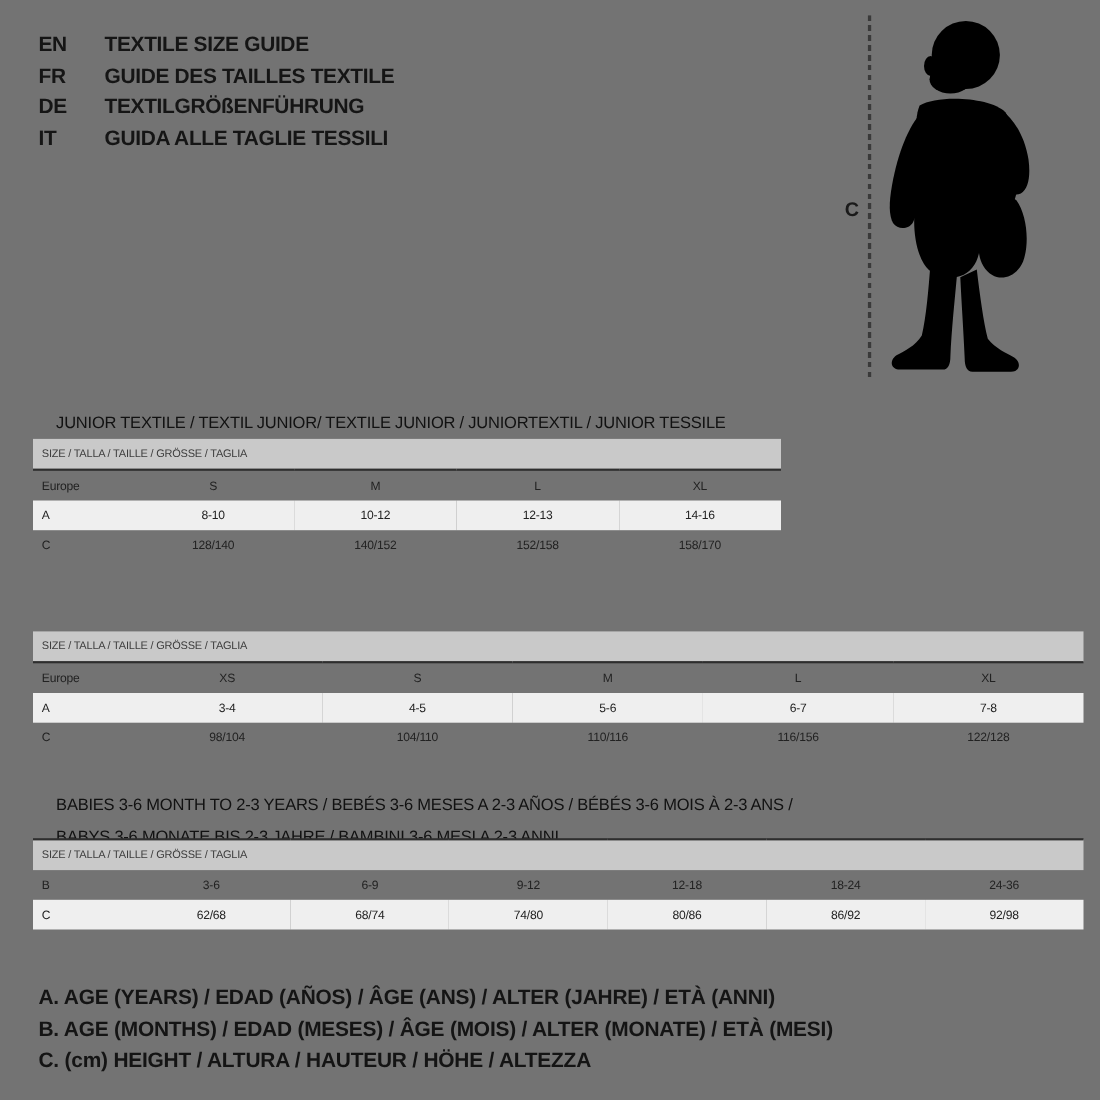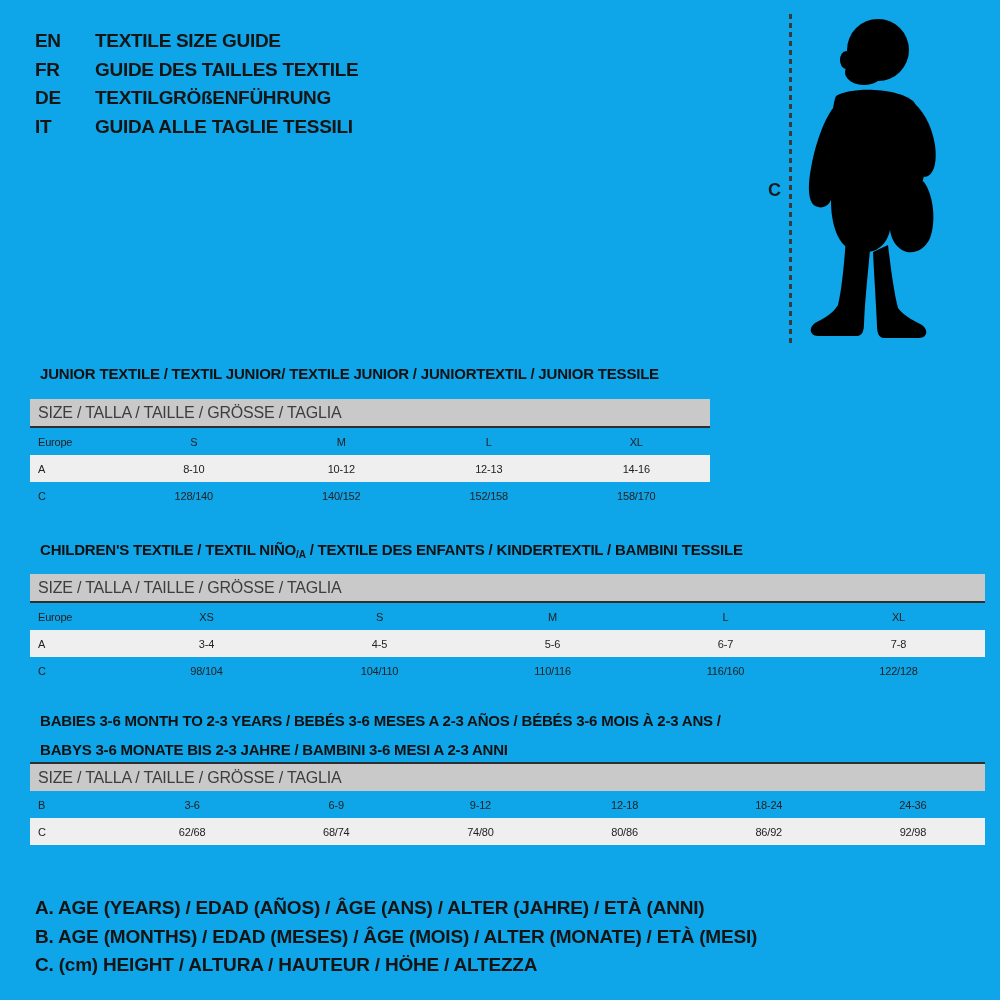--- a/index.html
+++ b/index.html
@@ -1,50 +1,50 @@
 <!DOCTYPE html>
 <html><head>
 <meta charset="utf-8">
 <style>
   html,body{margin:0;padding:0;background:#fff;}
   .canvas{
-    position:relative;width:1000px;height:1000px;background:#0ea5e9;overflow:hidden;
+    position:relative;width:1000px;height:1000px;background:#737373;overflow:hidden;
     font-family:"Liberation Sans","DejaVu Sans",sans-serif;color:#1f1f1f;
   }
   
   .lang-block{position:absolute;left:35px;top:27px;}
   .lang-row{display:flex;line-height:28.7px;font-size:19px;font-weight:bold;letter-spacing:-0.3px;color:#151515;}
   .lang-code{width:60px;flex:0 0 60px;}
   
   .figure-area{position:absolute;left:760px;top:8px;width:215px;height:345px;}
   .c-label{position:absolute;left:8px;top:172px;font-size:18px;font-weight:bold;color:#1a1a1a;}
   .dash-line{
     position:absolute;left:29px;top:6px;width:3px;height:330px;
     background:repeating-linear-gradient(to bottom,#3a3a3a 0 5px,transparent 5px 9px);
   }
   .baby-svg{position:absolute;left:42px;top:2px;width:155px;height:340px;}
   
   .sec-heading{
-    position:absolute;margin:5px;font-size:15px;font-weight:bold;color:#111;
+    position:absolute;margin:16px;font-size:15px;font-weight:normal;color:#111;
     letter-spacing:-0.2px;line-height:18px;white-space:nowrap;
   }
   .sec-heading .subpart{font-size:10px;vertical-align:-3px;}
   .sec-heading.two-line{white-space:normal;line-height:29px;}
   
   .size-table{
     position:absolute;border-collapse:collapse;table-layout:fixed;
   }
   .size-table td{
     height:27px;padding:0;font-size:11px;letter-spacing:-0.2px;
     color:#222;text-align:center;vertical-align:middle;
   }
   .size-table td.rowlabel{text-align:left;padding-left:8px;}
   .size-table tr.band td{
     background:#c9c9c9;text-align:left;padding-left:8px;
-    font-size:16px;color:#3d3d3d;border-bottom:2px solid #2e2e2e;
+    font-size:10px;color:#3d3d3d;border-bottom:2px solid #2e2e2e;
   }
   .size-table.babies tr.band td{border-bottom:none;border-top:2px solid #2e2e2e;}
   .size-table tr.shaded td{background:#efefef;}
   
   .notes-block{position:absolute;left:35px;top:894px;}
   .note-line{font-size:19px;font-weight:bold;letter-spacing:-0.2px;line-height:28.6px;color:#141414;white-space:nowrap;}
 </style>
 </head>
 <body>
 
@@ -117,21 +117,20 @@
       <tr>
         <td class="rowlabel">C</td>
         <td>128/140</td>
         <td>140/152</td>
         <td>152/158</td>
         <td>158/170</td>
       </tr>
     </tbody>
   </table>
 
-  <h2 class="sec-heading" style="left:35px;top:536px;"><span>CHILDREN'S TEXTILE / TEXTIL NIÑO</span><span class="subpart">/A</span><span> / TEXTILE DES ENFANTS / KINDERTEXTIL / BAMBINI TESSILE</span></h2>
   <table class="size-table" style="left:30px;top:574px;width:955px;">
     <colgroup>
         <col style="width:90px">
         <col>
         <col>
         <col>
         <col>
         <col>
       </colgroup>
     <tbody>
@@ -152,21 +151,21 @@
         <td>4-5</td>
         <td>5-6</td>
         <td>6-7</td>
         <td>7-8</td>
       </tr>
       <tr>
         <td class="rowlabel">C</td>
         <td>98/104</td>
         <td>104/110</td>
         <td>110/116</td>
-        <td>116/160</td>
+        <td>116/156</td>
         <td>122/128</td>
       </tr>
     </tbody>
   </table>
 
   <h2 class="sec-heading two-line" style="left:35px;top:701px;width:800px;"><span>BABIES 3-6 MONTH TO 2-3 YEARS / BEBÉS 3-6 MESES A 2-3 AÑOS / BÉBÉS 3-6 MOIS À 2-3 ANS /</span><br><span>BABYS 3-6 MONATE BIS 2-3 JAHRE / BAMBINI 3-6 MESI A 2-3 ANNI</span></h2>
   <table class="size-table babies" style="left:30px;top:762px;width:955px;">
     <colgroup>
         <col style="width:90px">
         <col>

